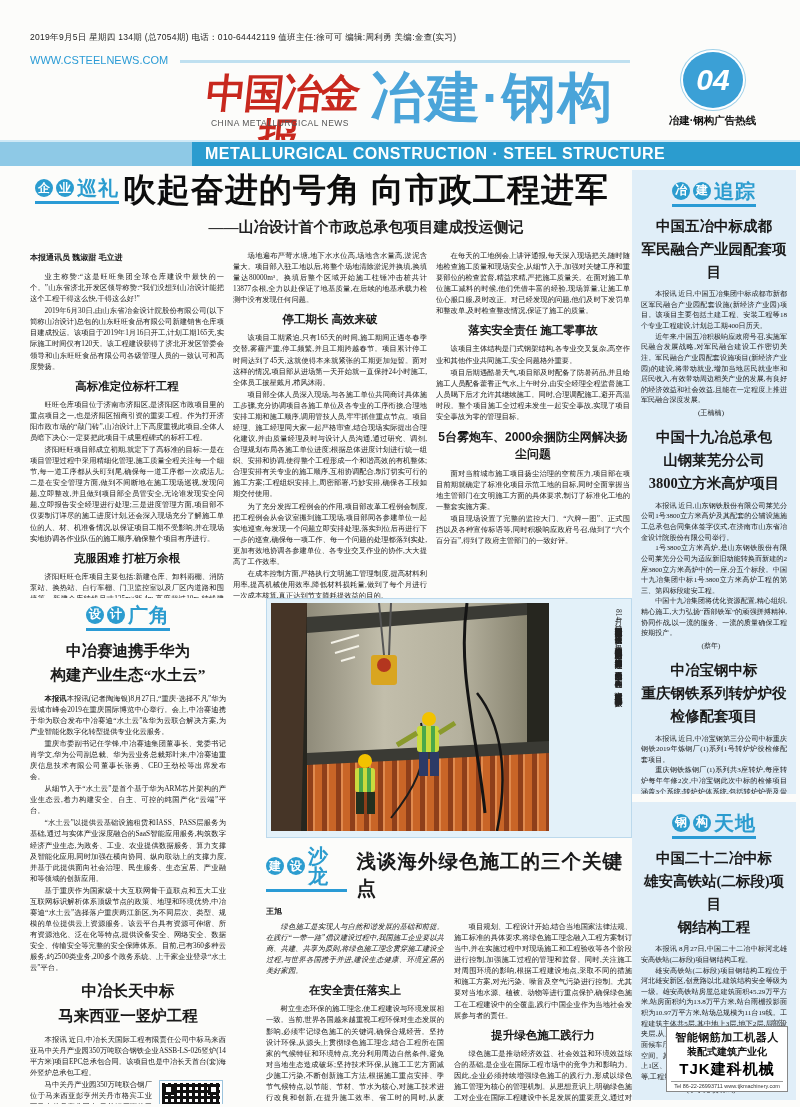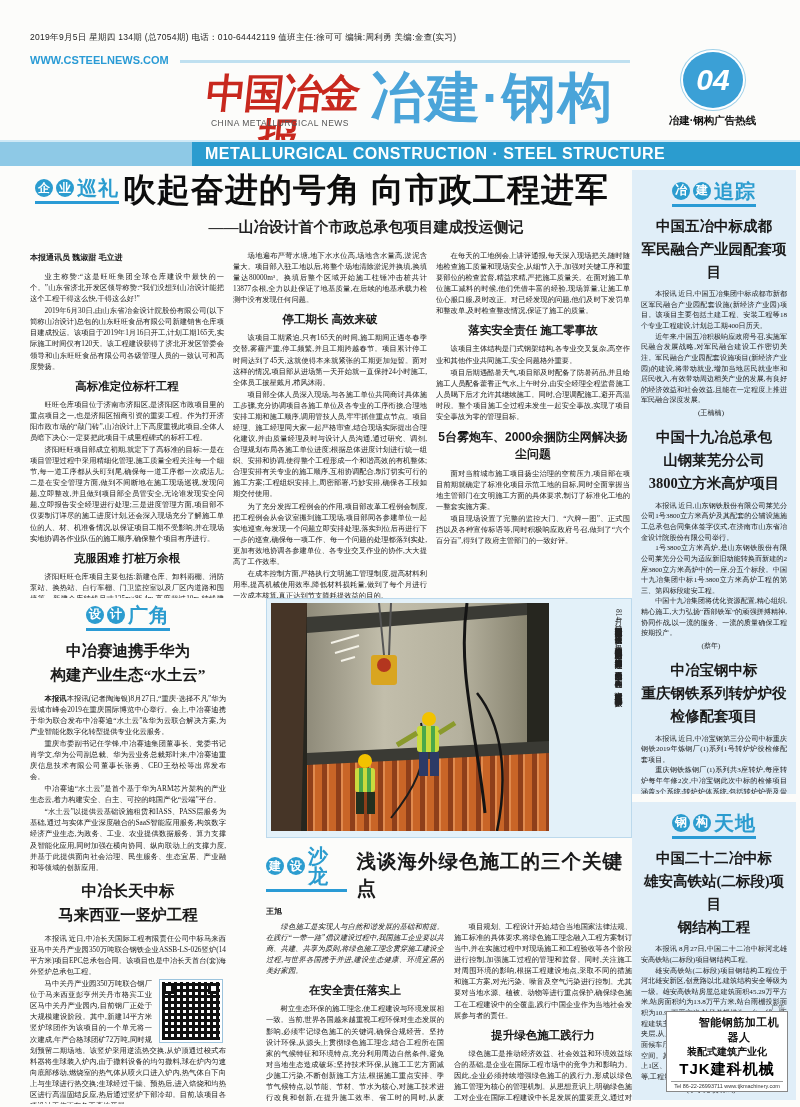--- a/index.html
+++ b/index.html
@@ -1,20 +1,20 @@
 <!DOCTYPE html>
 <html><head>
 <meta charset="utf-8">
 <style>
   html,body{margin:0;padding:0;}
   body{width:800px;height:1107px;position:relative;background:#fcfcfa;font-family:"Liberation Serif",serif;color:#1a1a1a;overflow:hidden;}
   .abs{position:absolute;}
   
   .info-line{left:30px;top:32px;width:740px;font-size:8.5px;font-family:"Liberation Sans",sans-serif;color:#222;letter-spacing:.3px;}
-  .site{left:30px;top:54px;font-size:11px;font-weight:bold;color:#2a9bd5;font-family:"Liberation Sans",sans-serif;}
+  .site{left:30px;top:54px;font-size:11px;font-weight:normal;color:#2a9bd5;font-family:"Liberation Sans",sans-serif;}
   .site-rule{left:180px;top:60px;width:450px;height:3px;background:#bfe0f0;}
   .mast-cn{left:195px;top:72px;width:170px;text-align:center;font-size:40px;font-weight:900;color:#c8281e;transform:skewX(-6deg);font-family:"Liberation Serif",serif;line-height:1.1;letter-spacing:-2px;}
   .mast-en{left:185px;top:118px;width:190px;text-align:center;font-size:8.5px;color:#555;font-family:"Liberation Sans",sans-serif;letter-spacing:.5px;}
   .mast-section{left:370px;top:62px;width:260px;font-size:54px;font-weight:900;color:#4aa4d9;font-family:"Liberation Sans",sans-serif;letter-spacing:2px;}
   .page-circle{left:683px;top:52px;width:60px;height:56px;border-radius:50%;background:#3ba0d6;color:#fff;font-family:"Liberation Sans",sans-serif;font-size:30px;font-weight:bold;font-style:italic;display:flex;align-items:center;justify-content:center;box-shadow:0 0 0 2px #fff,0 0 0 3px #9fd0e8;}
   .hotline{left:650px;top:114px;width:125px;text-align:center;font-family:"Liberation Sans",sans-serif;}
   .hotline .lbl{font-size:10.5px;font-weight:bold;color:#111;}
   .hotline .num{font-size:11px;font-weight:normal;color:#d42a1f;letter-spacing:.5px;margin-top:40px;}
   .banner{left:0;top:140px;width:800px;height:24px;background:linear-gradient(to right,#8ec9e6 0 24%,#2b9ccf 24%);border-top:2px solid #cfe9f6;}
   .banner span{display:block;padding-left:205px;line-height:24px;color:#fff;font-family:"Liberation Sans",sans-serif;font-size:16px;font-weight:bold;letter-spacing:.5px;}
@@ -59,21 +59,21 @@
   .panel-1{left:632px;top:170px;width:164px;height:624px;}
   .panel-2{left:632px;top:802px;width:164px;height:298px;}
   .panel .badge-wrap{text-align:center;margin-bottom:6px;}
   .side-head{font-size:14.5px;font-weight:bold;text-align:center;line-height:1.6;margin:8px 0 5px 0;}
   .side-p{font-size:7.1px;line-height:1.5;text-align:justify;text-indent:2em;margin:0;}
   .side-credit{text-align:center;font-size:7.1px;padding-right:6px;margin:2px 0 4px 0;}
   .lead-in{font-weight:bold;}
   
   .ad{position:absolute;right:8px;bottom:8px;width:122px;background:#fff;border:1px solid #888;box-sizing:border-box;padding:3px 4px 2px 4px;text-align:center;}
   .ad .ad-tag{position:absolute;right:2px;top:-9px;font-size:7px;color:#666;font-family:"Liberation Sans",sans-serif;}
-  .ad .l1{font-size:11px;font-weight:900;font-family:"Liberation Sans",sans-serif;color:#111;letter-spacing:.5px;margin-left:24px;}
+  .ad .l1{font-size:11px;font-weight:900;font-family:"Liberation Sans",sans-serif;color:#111;letter-spacing:.5px;}
   .ad .l2{font-size:10px;font-weight:bold;font-family:"Liberation Sans",sans-serif;color:#111;}
   .ad .logo{font-size:15px;font-weight:900;font-family:"Liberation Sans",sans-serif;color:#000;letter-spacing:1px;margin-top:1px;}
   .ad .tel{font-size:5.5px;color:#333;border-top:1px solid #999;margin-top:2px;padding-top:1px;font-family:"Liberation Sans",sans-serif;}
 </style>
 </head>
 <body>
 
 <div class="abs info-line">2019年9月5日 星期四 134期 (总7054期) 电话：010-64442119 值班主任:徐可可 编辑:周利勇 美编:金查(实习)</div>
 <div class="abs site">WWW.CSTEELNEWS.COM</div>
 <div class="abs site-rule"></div>
@@ -190,22 +190,23 @@
       <span class="c">计</span>
       <span class="r">广角</span>
     </span>
   </div>
   <div class="art-head">
     <div>中冶赛迪携手华为</div>
       <div>构建产业生态“水土云”</div>
   </div>
   <p class="body-p"><span class="lead-in">本报讯</span><span>本报讯(记者陶海银)8月27日,“重庆·选择不凡”华为云城市峰会2019在重庆国际博览中心举行。会上,中冶赛迪携手华为联合发布中冶赛迪“水土云”&amp;华为云联合解决方案,为产业智能化数字化转型提供专业化云服务。</span></p>
   <p class="body-p">重庆市委副书记任学锋,中冶赛迪集团董事长、党委书记肖学文,华为公司副总裁、华为云业务总裁郑叶来,中冶赛迪重庆信息技术有限公司董事长张勇、CEO王劲松等出席发布会。</p>
-  <p class="body-p">中冶赛迪“水土云”是首个基于华为ARM芯片架构的产业生态云,着力构建安全、自主、可控的纯国产化“云端”平台。</p>
+  <p class="body-p">从细节入手“水土云”是首个基于华为ARM芯片架构的产业生态云,着力构建安全、自主、可控的纯国产化“云端”平台。</p>
   <p class="body-p">“水土云”以提供云基础设施租赁和IASS、PASS层服务为基础,通过与实体产业深度融合的SaaS智能应用服务,构筑数字经济产业生态,为政务、工业、农业提供数据服务、算力支撑及智能化应用,同时加强在横向协同、纵向联动上的支撑力度,并基于此提供面向社会治理、民生服务、生态宜居、产业融和等领域的创新应用。</p>
+  <p class="body-p">基于重庆作为国家级十大互联网骨干直联点和五大工业互联网标识解析体系顶级节点的政策、地理和环境优势,中冶赛迪“水土云”选择落户重庆两江新区,为不同层次、类型、规模的单位提供云上资源服务。该云平台具有资源可伸缩、所有资源池化、泛在化等特点,提供设备安全、网络安全、数据安全、传输安全等完整的安全保障体系。目前,已有360多种云服务,约2500类业务,200多个政务系统、上千家企业登录“水土云”平台。</p>
   <div class="art-head">
     <div>中冶长天中标</div>
       <div>马来西亚一竖炉工程</div>
   </div>
   <p class="body-p">本报讯 近日,中冶长天国际工程有限责任公司中标马来西亚马中关丹产业园350万吨联合钢铁企业ASSB-LS-026竖炉(14平方米)项目EPC总承包合同。该项目也是中冶长天首台(套)海外竖炉总承包工程。</p>
   <div class="qr-float">
     <div class="qr-box">
         <i class="tl"></i>
         <i class="tr"></i>
       </div>

